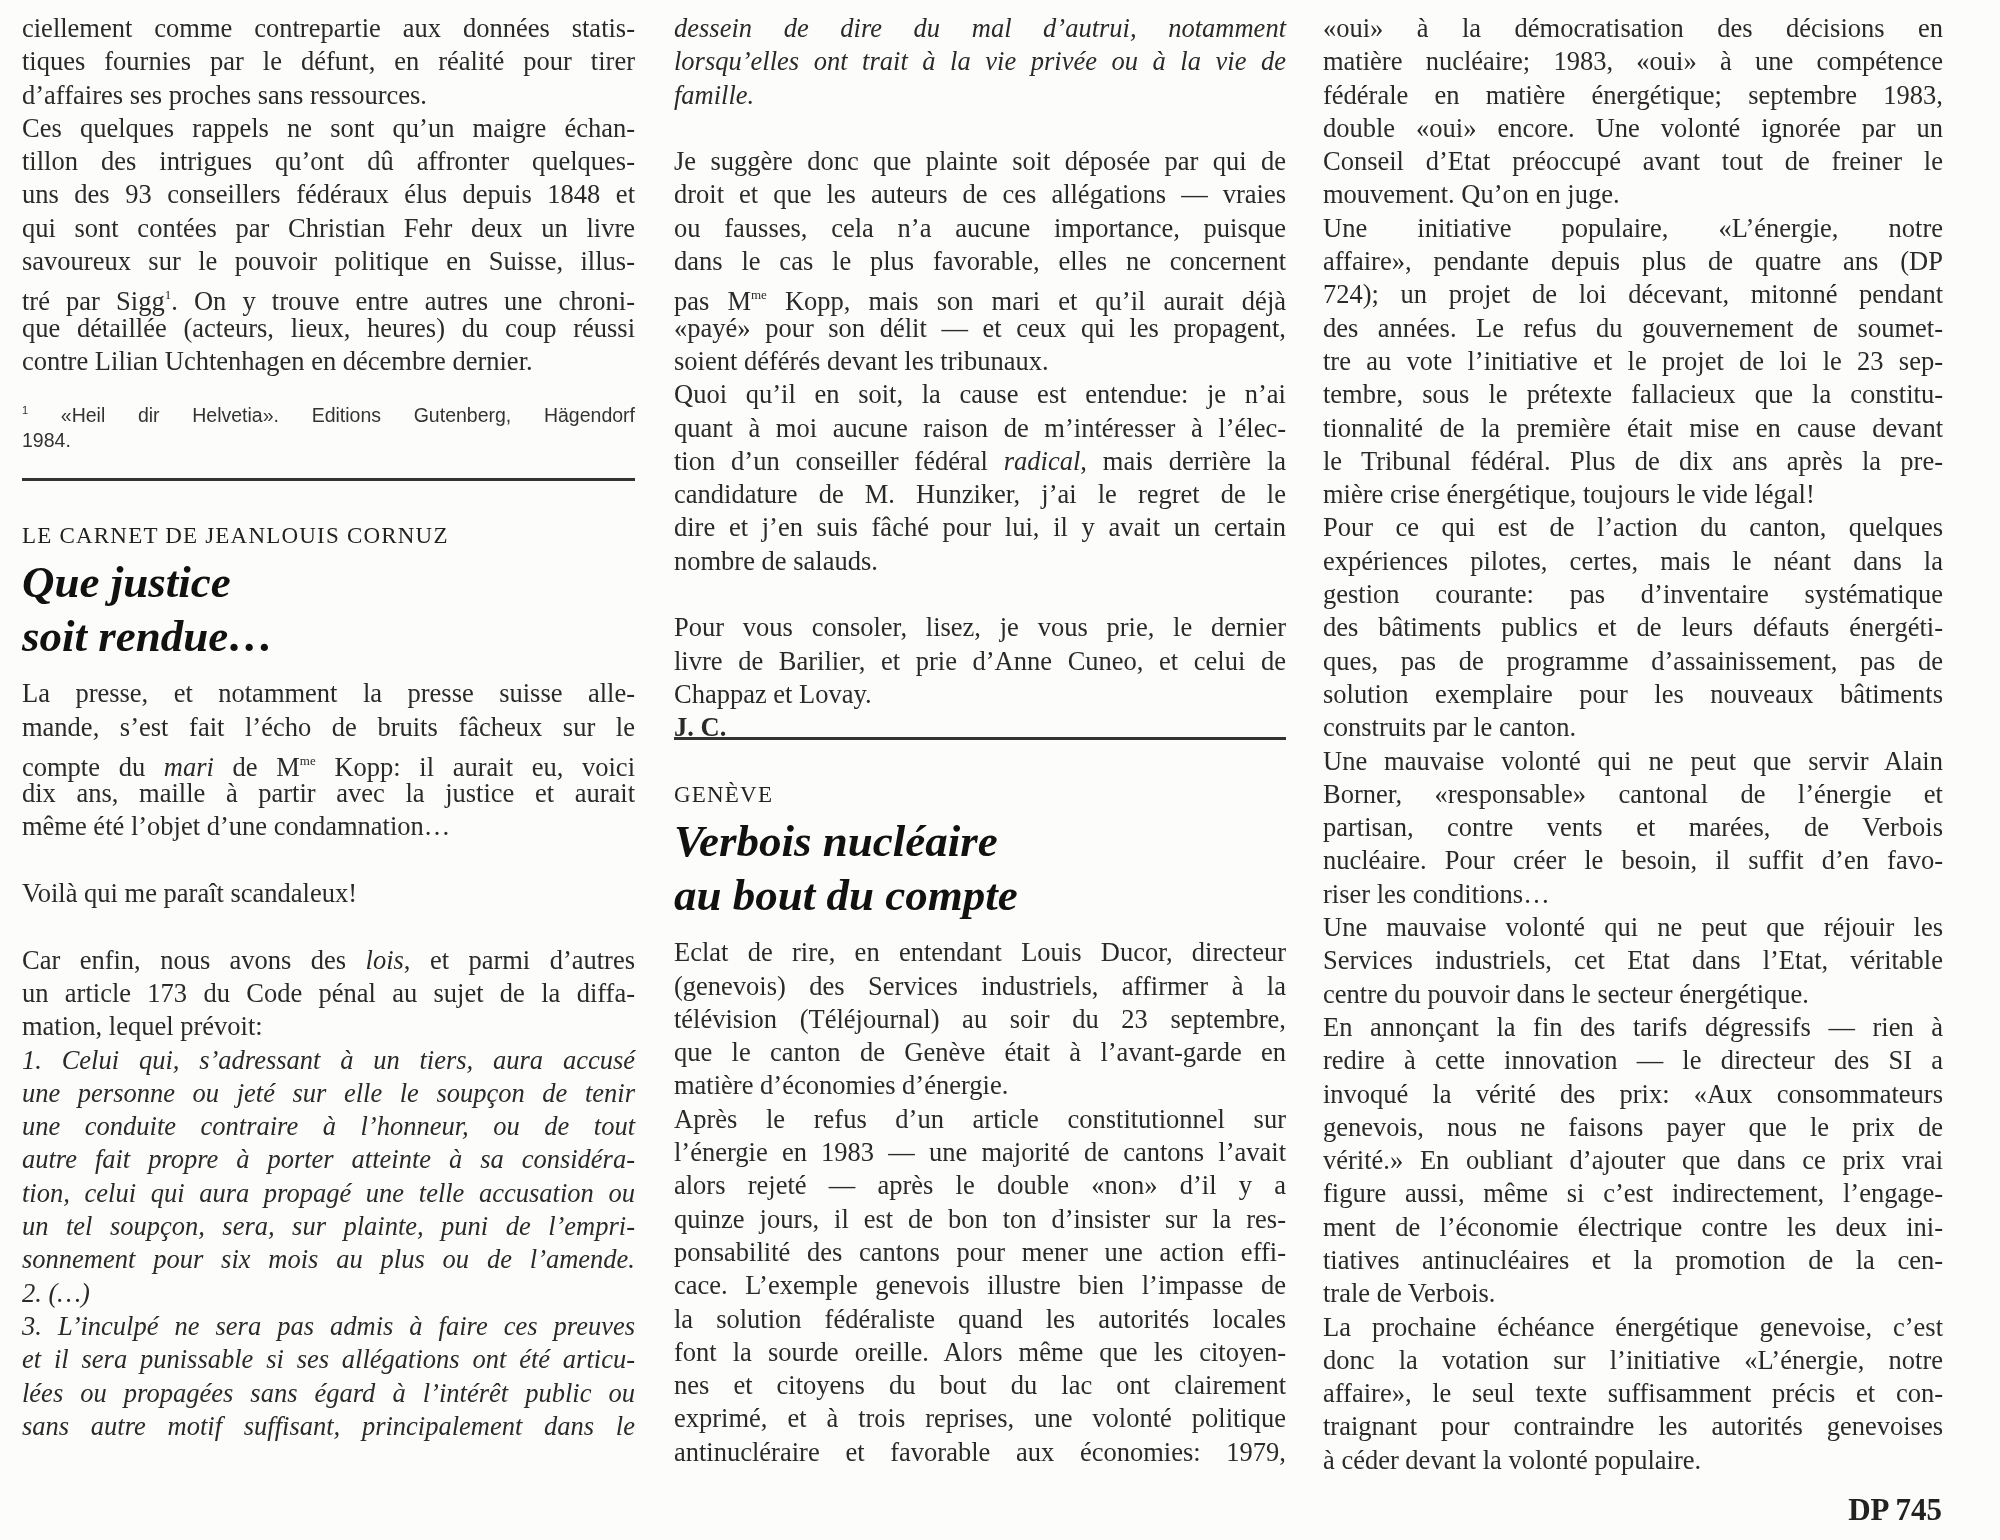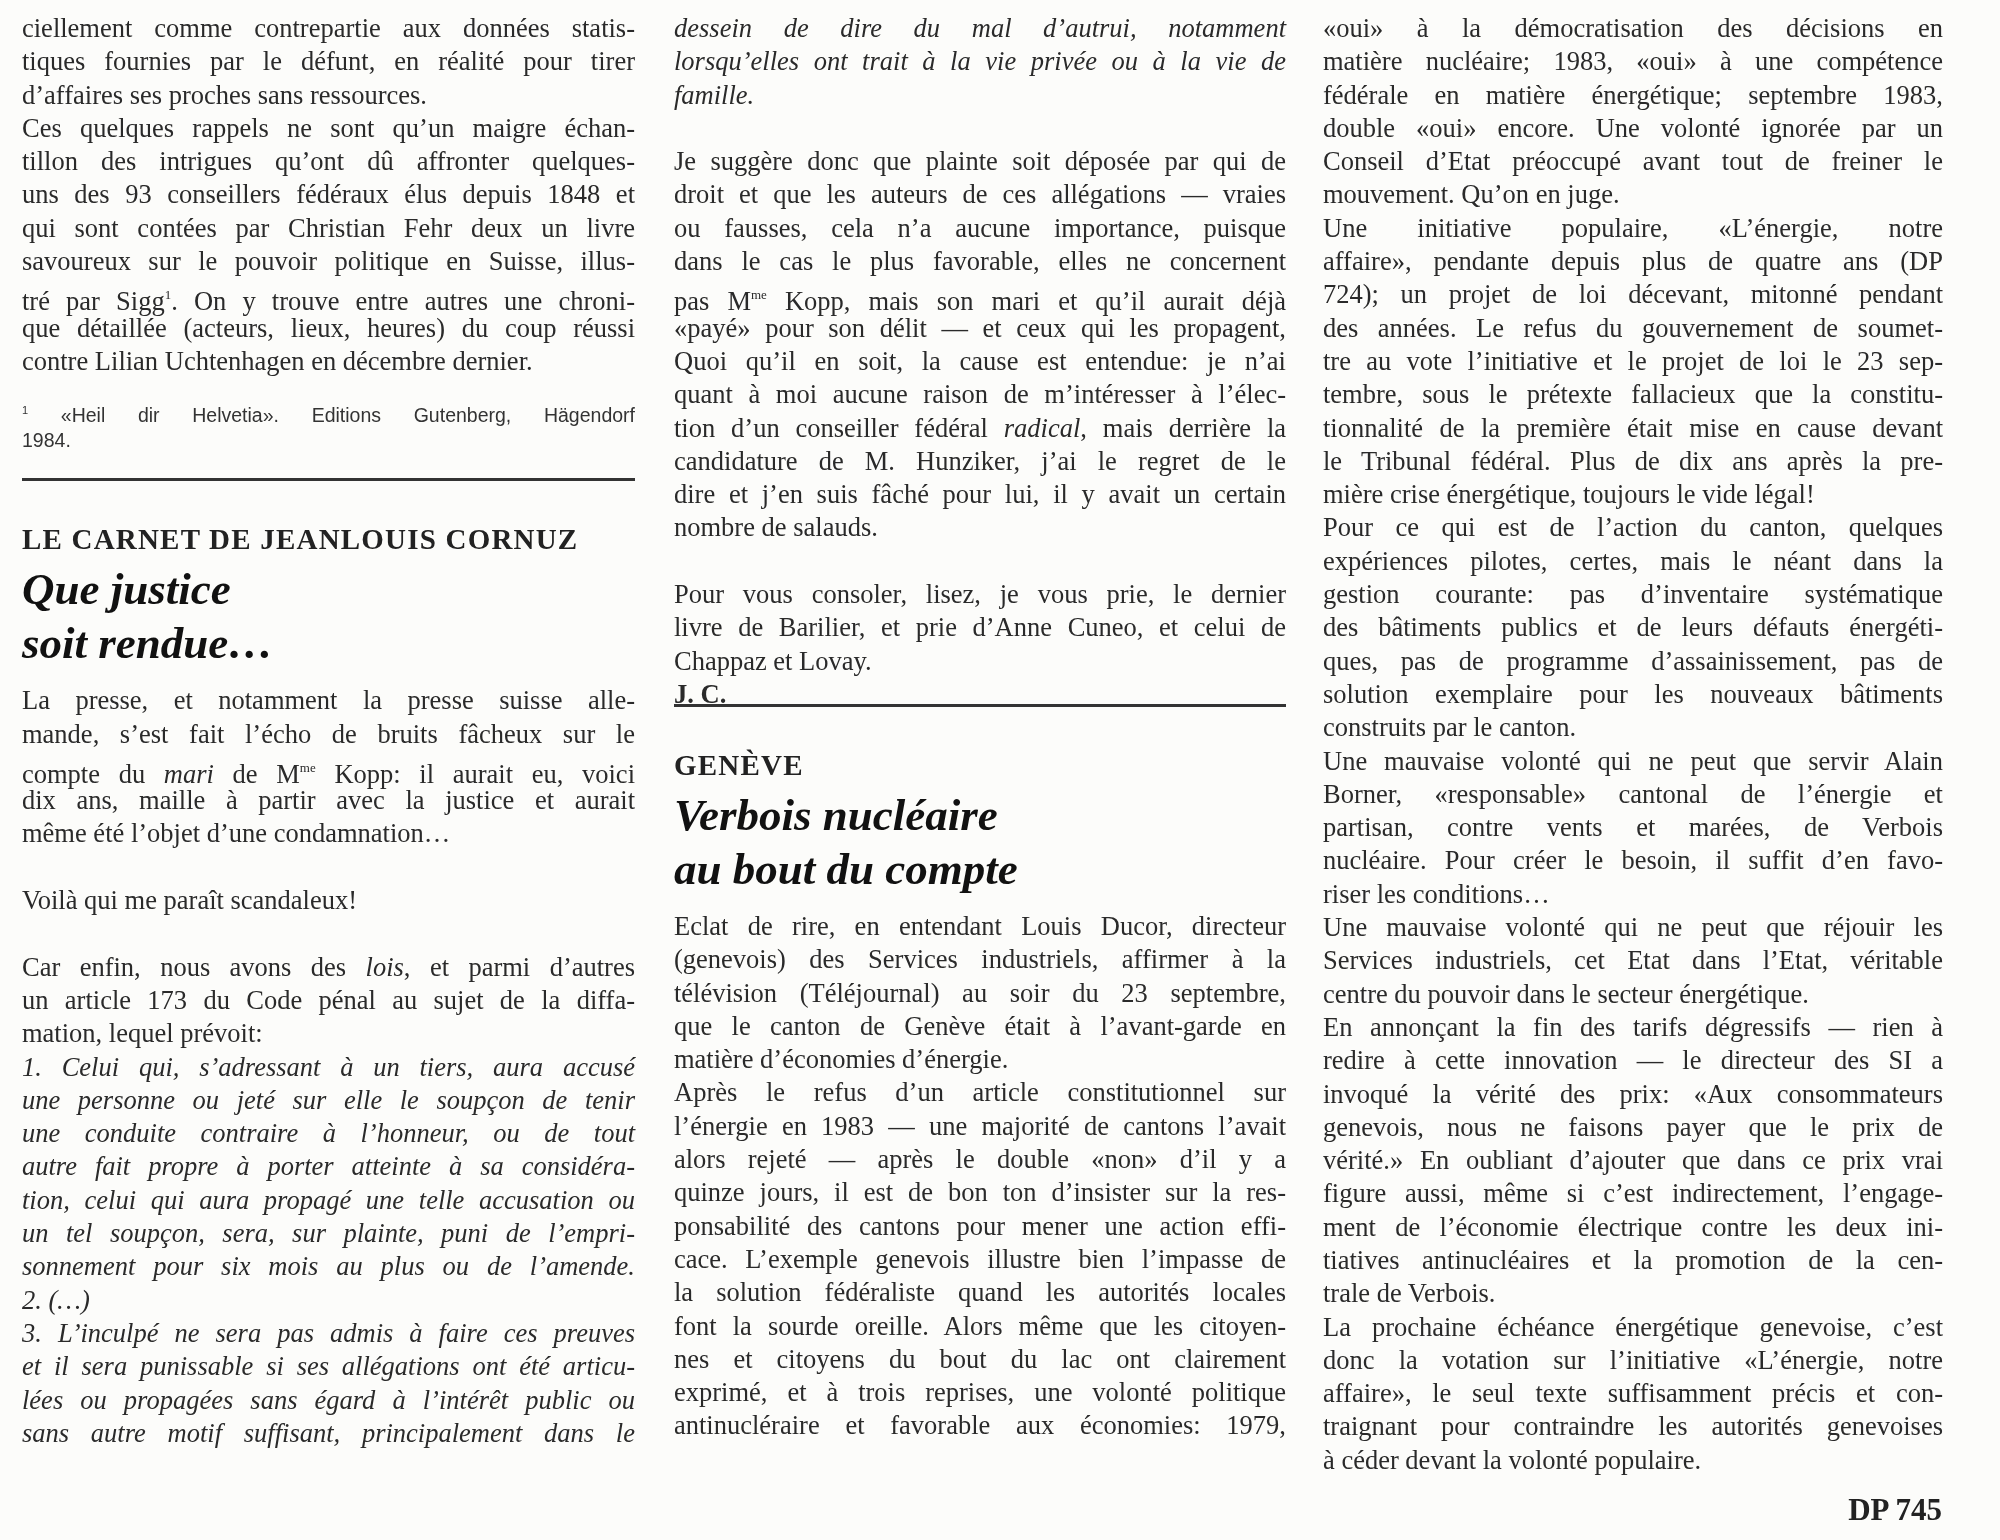--- a/index.html
+++ b/index.html
@@ -23,21 +23,21 @@
   .line i, .it { font-style: italic; }
   .gap { height: 33.3px; }
   .sup { font-size: 13px; vertical-align: 11px; }
 
   .rule { height: 0; border-top: 3px solid #333; margin: 0; }
 
   .footnote { font-family: "Liberation Sans", "DejaVu Sans", sans-serif; font-size: 19.5px; line-height: 25px; color: #333; }
   .footnote .fl { text-align: justify; text-align-last: justify; white-space: nowrap; }
   .footnote .fl.last { text-align-last: left; }
 
-  .kicker { font-size: 29px; letter-spacing: 1.2px; font-weight: bold; color: #222; }
+  .kicker { font-size: 23px; letter-spacing: 1.2px; font-weight: normal; color: #222; }
   .headline { font-size: 45px; font-weight: bold; line-height: 54px; color: #111; font-style: italic; }
   .sig { font-weight: bold; }
   .pageno { position: absolute; right: 58px; top: 1492px; font-size: 31px; font-weight: bold; color: #222; }
 </style>
 </head>
 <body>
 
 <div id="col1" class="col">
   <div style="height:12px"></div>
   <div>
@@ -111,20 +111,21 @@
     <div class="line last">famille.</div>
   </div>
   <div class="gap"></div>
   <div>
     <div class="line">Je suggère donc que plainte soit déposée par qui de</div>
     <div class="line">droit et que les auteurs de ces allégations — vraies</div>
     <div class="line">ou fausses, cela n’a aucune importance, puisque</div>
     <div class="line">dans le cas le plus favorable, elles ne concernent</div>
     <div class="line"><span>pas M</span><span class="sup">me</span><span> Kopp, mais son mari et qu’il aurait déjà</span></div>
     <div class="line">«payé» pour son délit — et ceux qui les propagent,</div>
+    <div class="line last">soient déférés devant les tribunaux.</div>
   </div>
   <div>
     <div class="line">Quoi qu’il en soit, la cause est entendue: je n’ai</div>
     <div class="line">quant à moi aucune raison de m’intéresser à l’élec-</div>
     <div class="line"><span>tion d’un conseiller fédéral </span><span class="it">radical</span><span>, mais derrière la</span></div>
     <div class="line">candidature de M. Hunziker, j’ai le regret de le</div>
     <div class="line">dire et j’en suis fâché pour lui, il y avait un certain</div>
     <div class="line last">nombre de salauds.</div>
   </div>
   <div class="gap"></div>

